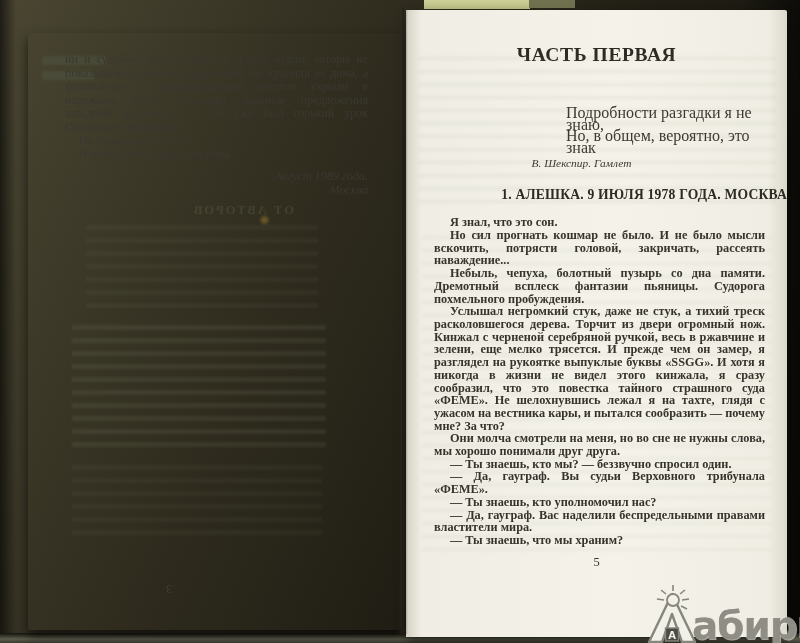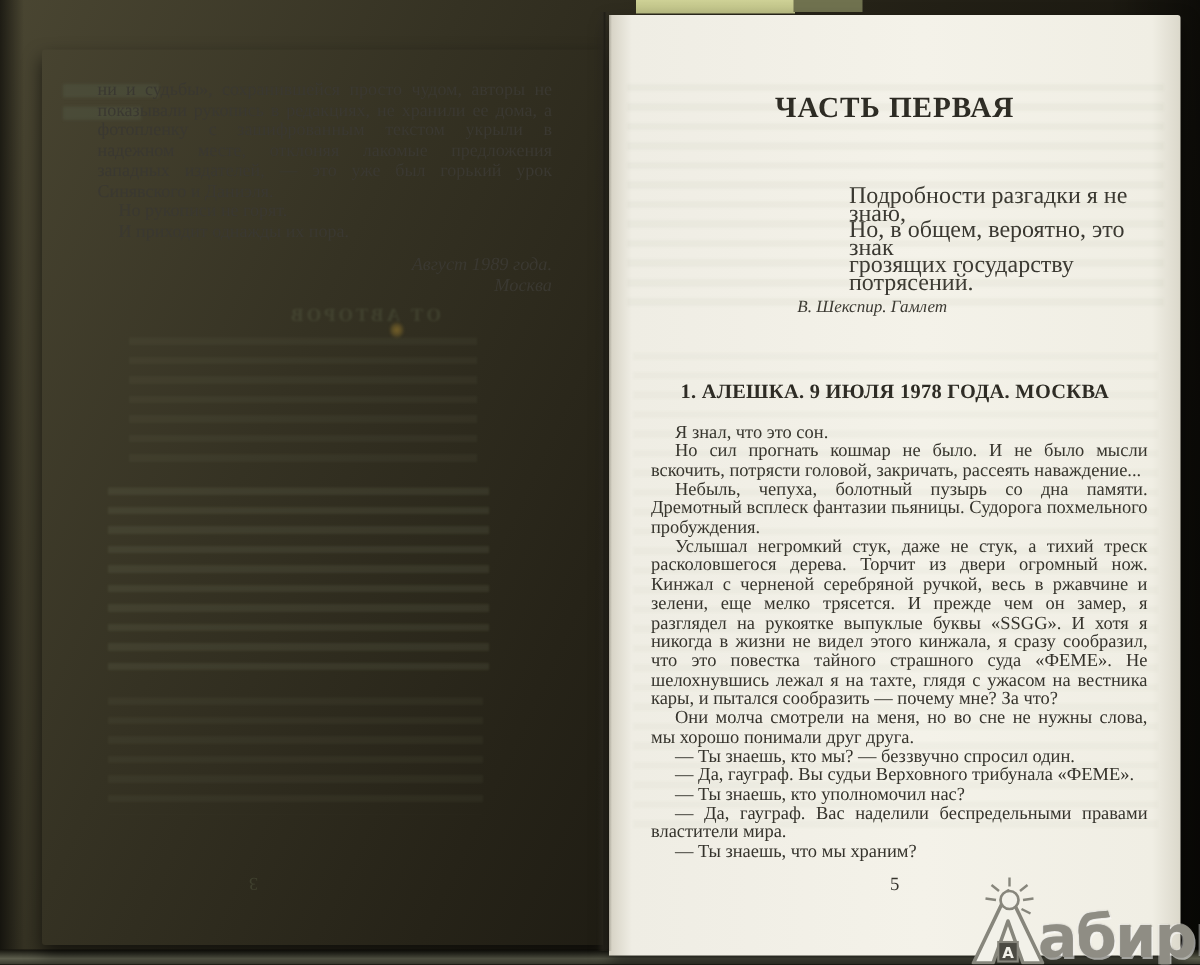--- a/index.html
+++ b/index.html
@@ -38,28 +38,28 @@
       rgba(32,30,23,0.9) 50%, rgba(45,42,33,0.45) 64%, rgba(70,66,52,0) 100%); }
 
   
   .lp-text { position:absolute; left:37px; top:20px; width:303px;
     font-size:12px; line-height:13.5px; color:#3a3831; text-align:justify; }
   .lp-text p { text-indent:14px; }
   .lp-text p.no-indent { text-indent:0; }
   .date-block { margin-top:8px; text-align:right; font-style:italic; font-size:12.2px; line-height:14px; color:#3a3831; }
 
   
-  .part-title { padding-top:52px; text-align:center; font-weight:bold; font-size:19.5px;
+  .part-title { padding-top:34px; text-align:center; font-weight:bold; font-size:19.5px;
     letter-spacing:0.6px; color:#2c2a23; }
   .epigraph { margin:41px 32px 0 160px; font-size:16px; line-height:11.6px; color:#3a3831; }
   .epigraph-attr { margin:4px 30px 0 0; text-align:center; font-style:italic; font-size:11.4px; color:#3a3831; }
-  .chapter-title { margin-top:42px; text-align:center; font-weight:bold; font-size:13.6px;
+  .chapter-title { margin-top:18px; text-align:right; font-weight:bold; font-size:13.6px;
     letter-spacing:0.2px; color:#2c2a23; }
   .rp-body { margin:13px 22px 0 28px; font-size:12.3px; line-height:12.7px;
-    text-align:justify; color:#35332c; hyphens:auto; }
+    text-align:justify; color:#35332c; hyphens:auto;font-weight:bold; }
   .rp-body p { text-indent:16px; }
   .page-number { margin-top:8px; text-align:center; font-size:12.5px; color:#35332c; }
 
   
   .bleed { position:absolute; pointer-events:none;
     background:repeating-linear-gradient(to bottom, rgba(137,145,112,0.14) 0px,
       rgba(137,145,112,0.14) 5px, rgba(0,0,0,0) 5px, rgba(0,0,0,0) 13px);
     filter:blur(0.8px); }
   .bleed.soft { opacity:0.55; }
   .bleed-heading { position:absolute; left:140px; top:170px; width:150px; text-align:center;
@@ -114,21 +114,20 @@
   <div class="page page-right">
 
     <div class="bleed soft" style="left:12px; top:46px; width:358px; height:148px; opacity:0.4;"></div>
     <div class="bleed soft" style="left:16px; top:225px; width:350px; height:325px; opacity:0.28;"></div>
 
     <h1 class="part-title">ЧАСТЬ ПЕРВАЯ</h1>
 
     <div class="epigraph">
       <div>Подробности разгадки я не знаю,</div>
       <div>Но, в общем, вероятно, это знак</div>
-      <div>грозящих государству потрясений.</div>
     </div>
     <div class="epigraph-attr">В. Шекспир. Гамлет</div>
 
     <h2 class="chapter-title">1. АЛЕШКА. 9 ИЮЛЯ 1978 ГОДА. МОСКВА</h2>
 
     <div class="rp-body">
       <p>Я знал, что это сон.</p>
       <p>Но сил прогнать кошмар не было. И не было мысли вскочить, потрясти головой, закричать, рассеять наваждение...</p>
       <p>Небыль, чепуха, болотный пузырь со дна памяти. Дремотный всплеск фантазии пьяницы. Судорога похмельного пробуждения.</p>
       <p>Услышал негромкий стук, даже не стук, а тихий треск расколовшегося дерева. Торчит из двери огромный нож. Кинжал с черненой серебряной ручкой, весь в ржавчине и зелени, еще мелко трясется. И прежде чем он замер, я разглядел на рукоятке выпуклые буквы «SSGG». И хотя я никогда в жизни не видел этого кинжала, я сразу сообразил, что это повестка тайного страшного суда «ФЕМЕ». Не шелохнувшись лежал я на тахте, глядя с ужасом на вестника кары, и пытался сообразить — почему мне? За что?</p>

